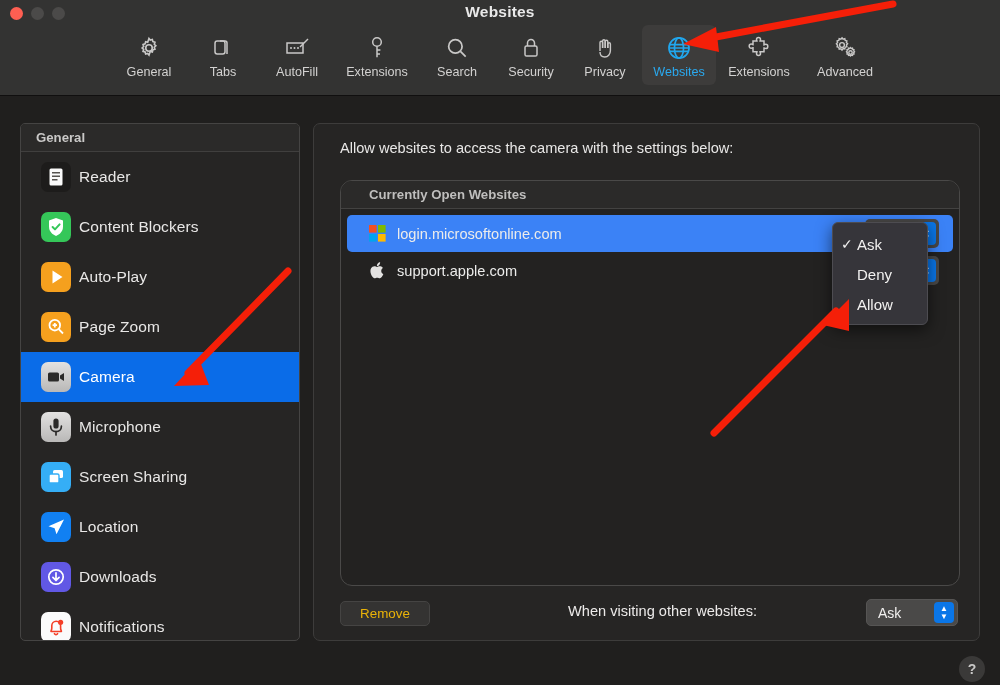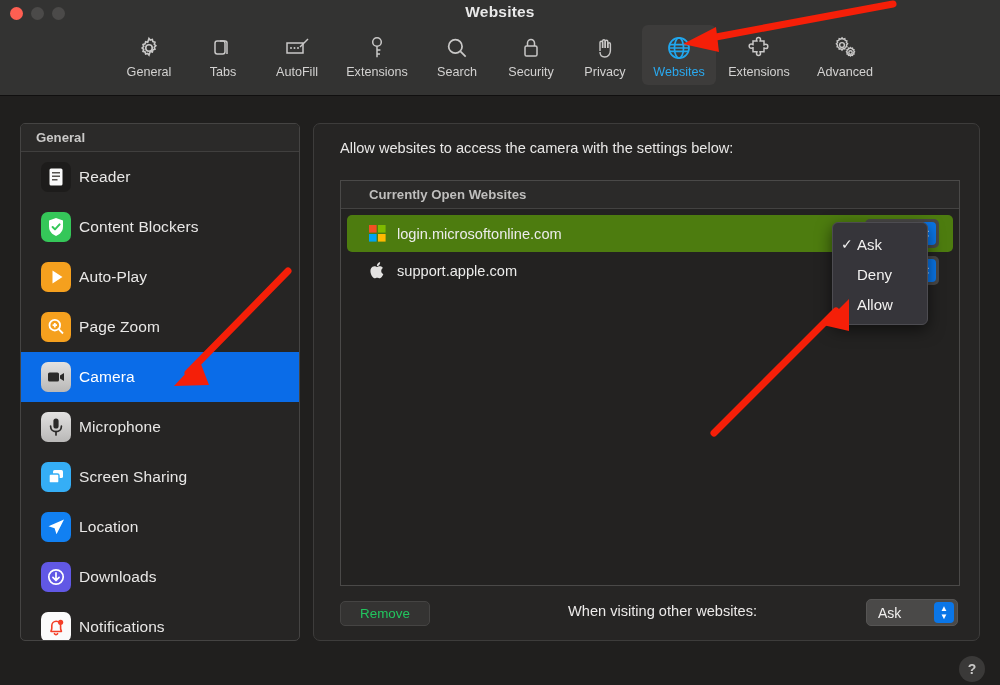--- a/index.html
+++ b/index.html
@@ -70,34 +70,34 @@
   .panel {
     position: absolute; left: 313px; top: 123px; width: 667px; height: 518px;
     background: #262524; border: 1px solid #3d3c3b; border-radius: 7px;
   }
   .panel-title {
     position: absolute; left: 26px; top: 16px;
     font-size: 14.6px; color: #e9e8e7;
   }
   .listbox {
     position: absolute; left: 26px; top: 56px; width: 620px; height: 406px;
-    border: 1px solid #4a4948; border-radius: 0; background: #232221; overflow: hidden;
+    border: 1px solid #4a4948; border-radius: 12px; background: #232221; overflow: hidden;
   }
   .lb-header {
     height: 28px; line-height: 28px; padding-left: 28px;
     font-size: 13.2px; font-weight: bold; color: #bfbebd;
     background: #2b2a29; border-bottom: 1px solid #434241;
   }
   .lb-rows { padding-top: 6px; position: relative; }
   .lb-row {
     height: 37px; margin: 0 6px; border-radius: 5px;
     display: flex; align-items: center; padding-left: 22px; gap: 11px; cursor: default;
     position: relative;
   }
-  .lb-row.selected { background: #4d7c0f; }
+  .lb-row.selected { background: #3b82f6; }
   .lb-row .site { font-size: 14.6px; color: #ececeb; }
   .favicon { width: 17px; height: 17px; flex: 0 0 17px; display: flex; align-items: center; justify-content: center; }
 
   
   .row-popup {
     position: absolute; right: 14px; top: 4px; width: 74px; height: 29px;
     background: #494847; border-radius: 5px;
     display: flex; align-items: center; justify-content: flex-start; padding-left: 9px;
   }
   .row-popup .pv { font-size: 13.5px; color: #eeedec; }
@@ -118,21 +118,21 @@
   .menu-item {
     height: 30px; display: flex; align-items: center; padding-left: 8px;
     font-size: 15px; color: #f2f1f0; cursor: default;
   }
   .menu-item .chk { width: 16px; font-size: 14px; color: #f2f1f0; }
 
   
   .remove-btn {
     position: absolute; left: 26px; top: 477px; width: 90px; height: 25px;
     background: #343332; border: 1px solid #454443; border-radius: 5px;
-    font-size: 13.4px; color: #22c55e; display: flex; align-items: center; justify-content: center;
+    font-size: 13.4px; color: #eab308; display: flex; align-items: center; justify-content: center;
   }
   .visit-label {
     position: absolute; right: 222px; top: 479px; font-size: 14.6px; color: #eceae9; white-space: nowrap;
   }
   .visit-popup {
     position: absolute; right: 21px; top: 475px; width: 92px; height: 27px;
     background: #4a4948; border-radius: 5px; border: 1px solid #565554;
     display: flex; align-items: center; padding-left: 11px;
   }
   .visit-popup .pv { font-size: 14px; color: #f1f0ef; }

